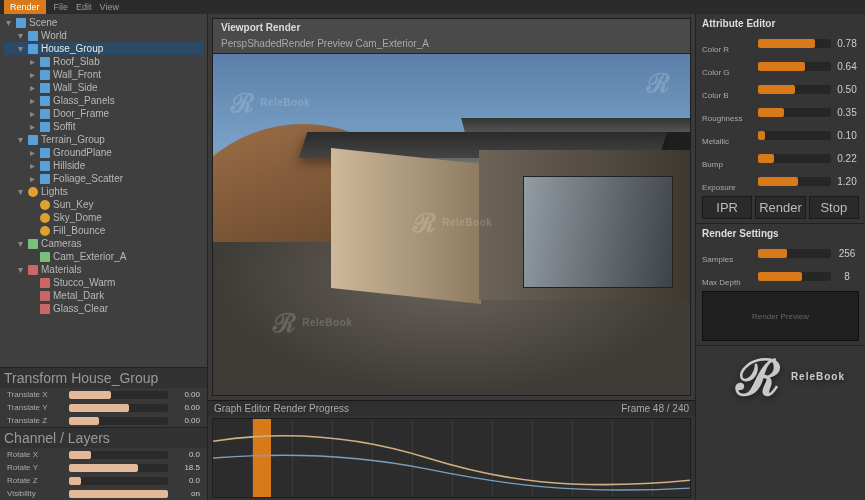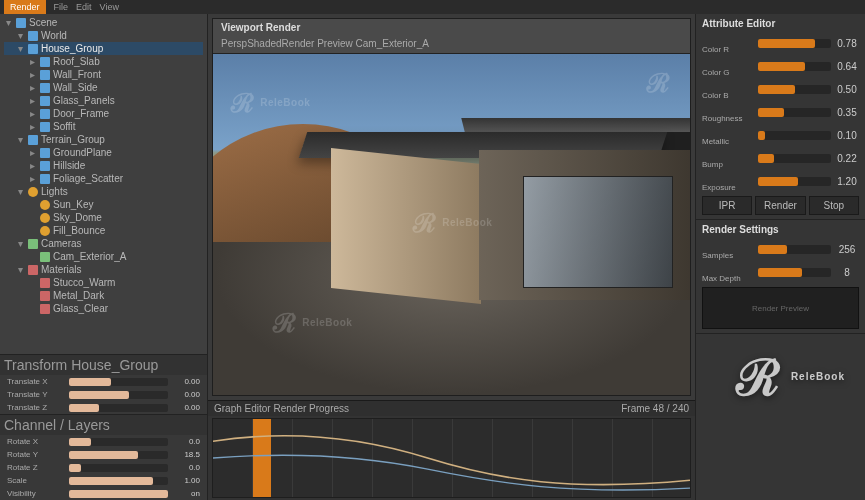--- a/index.html
+++ b/index.html
@@ -64,22 +64,22 @@
 
 .right { width: 170px; background: #353535; border-left: 1px solid #222; display: flex; flex-direction: column; }
 .panel { border-bottom: 1px solid #222; padding: 4px 6px; }
 .panel .ptitle { font-size: 10px; color: #ddd; font-weight: 600; padding-bottom: 3px; }
 .prow { display: flex; align-items: center; gap: 4px; padding: 1px 0; }
 .prow .plbl { width: 52px; font-size: 8px; color: #aaa; overflow: hidden; margin-top: 12px; }
 .prow .ptrack { flex: 1; height: 9px; background: #262626; position: relative; border-radius: 2px; }
 .prow .pfill { position: absolute; top: 0; left: 0; height: 100%; background: #d97a1a; border-radius: 2px; }
 .prow .pval { width: 24px; font-size: 10px; color: #ccc; text-align: center; }
 .btnrow { display: flex; gap: 3px; margin-top: 3px; }
-.btnrow button { flex: 1; background: #2a2a2a; color: #bbb; border: 1px solid #1a1a1a; font-size: 10px; padding: 3px 0; cursor: pointer; }
-.panel .pbox { background: #202020; border: 1px solid #111; height: 42px; margin-top: 3px; display: flex; align-items: center; justify-content: center; color: #666; font-size: 8px; }
+.btnrow button { flex: 1; background: #2a2a2a; color: #bbb; border: 1px solid #1a1a1a; font-size: 13px; padding: 3px 0; cursor: pointer; }
+.panel .pbox { background: #202020; border: 1px solid #111; height: 50px; margin-top: 3px; display: flex; align-items: center; justify-content: center; color: #666; font-size: 8px; }
 
 
 .big-mark { position: fixed; right: 20px; bottom: 90px; color: rgba(255,255,255,.75); font-size: 42px; font-weight: 700; display: flex; align-items: center; gap: 10px; pointer-events: none; text-shadow: 0 2px 6px rgba(0,0,0,.5); letter-spacing: 1px; }
 .big-mark .r { font-size: 50px; }
 </style>
 </head>
 <body>
 
 <div class="menubar">
   <span class="hl">Render</span>
@@ -252,27 +252,20 @@
               <span class="fill" style="width:70%"></span>
             </span>
             <span class="val">18.5</span>
           </div>
           <div class="slider-row">
             <span class="lbl">Rotate Z</span>
             <span class="track">
               <span class="fill" style="width:12%"></span>
             </span>
             <span class="val">0.0</span>
-          </div>
-          <div class="slider-row">
-            <span class="lbl">Scale</span>
-            <span class="track">
-              <span class="fill" style="width:85%"></span>
-            </span>
-            <span class="val">1.00</span>
           </div>
           <div class="slider-row">
             <span class="lbl">Visibility</span>
             <span class="track">
               <span class="fill" style="width:100%"></span>
             </span>
             <span class="val">on</span>
           </div>
         </div>
     </div>

